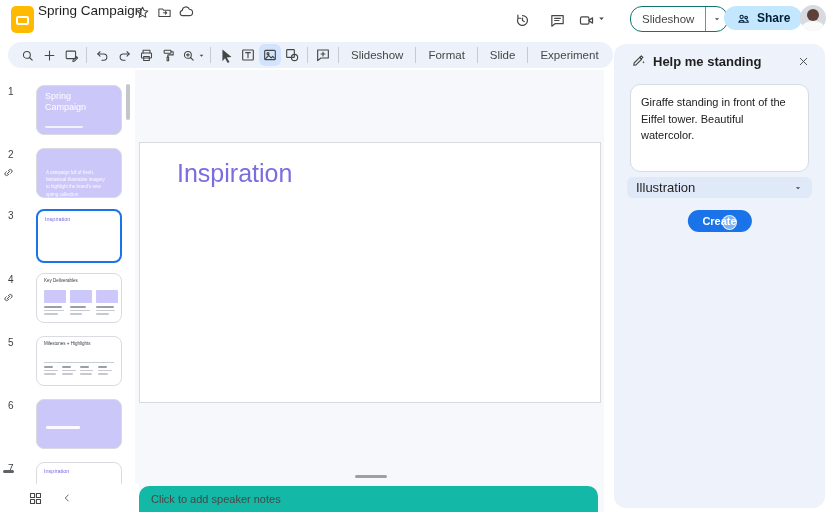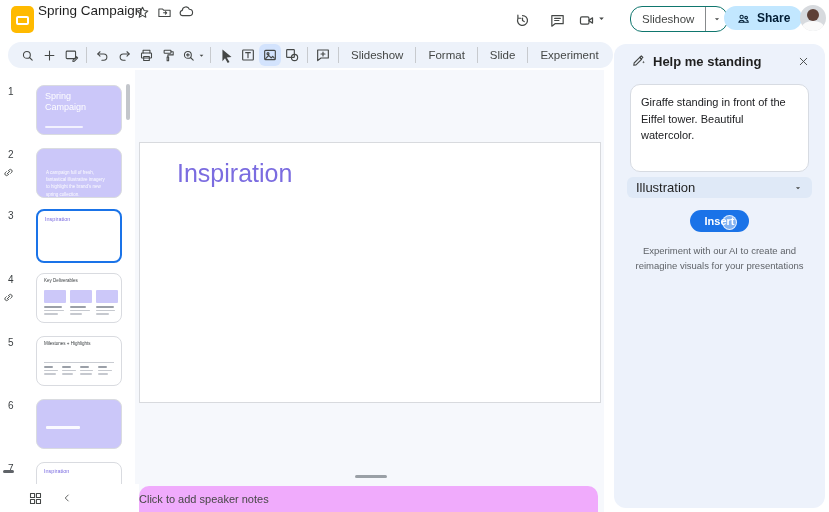--- a/index.html
+++ b/index.html
@@ -214,21 +214,21 @@
       </div>
   </div>
 
   <div class="abs" style="left:135px;top:70px;width:469px;height:442px;background:#f6f8fc;"></div>
 
   <div class="abs" style="left:139px;top:142px;width:462px;height:261px;background:#fff;border:1px solid #d8dade;box-sizing:border-box;">
     <div style="position:absolute;left:37px;top:16px;font-size:25px;color:#7b6ce0;cursor:text;">Inspiration</div>
   </div>
   <div class="abs" style="left:355px;top:475px;width:32px;height:3px;background:#9aa0a6;border-radius:2px;"></div>
 
-  <div class="abs flex" style="left:139px;top:486px;width:459px;height:26px;background:#f0abfc;border-radius:10px 10px 0 0;box-sizing:border-box;cursor:text;">
+  <div class="abs flex" style="left:139px;top:486px;width:459px;height:26px;background:#14b8a6;border-radius:10px 10px 0 0;padding-left:12px;box-sizing:border-box;cursor:text;">
     <span style="font-size:11px;color:#474747;">Click to add speaker notes</span>
   </div>
 
   <div class="abs" style="left:0;top:70px;width:135px;height:442px;background:#fff;">
 
     <span class="snum" style="top:16px;">1</span>
     <div class="thumb purple" style="top:15px;">
       <div style="position:absolute;left:8px;top:5px;width:64px;font-size:9px;line-height:1.2;color:rgba(255,255,255,.97);">Spring Campaign</div>
       <div style="position:absolute;left:8px;bottom:6px;width:38px;height:2px;background:rgba(255,255,255,.75);border-radius:1px;"></div>
     </div>
@@ -359,19 +359,18 @@
 
     <textarea class="prompt-box" spellcheck="false" style="">Giraffe standing in front of the Eiffel tower. Beautiful watercolor.</textarea>
 
     <div class="style-dd">
       <span style="font-size:13px;color:#1f1f1f;">Illustration</span>
       <svg class="st" width="10" height="10" viewBox="0 0 24 24">
           <path class="fl" d="M7 10l5 5 5-5z"></path>
         </svg>
     </div>
 
-    <button class="create-btn">Insert</button>
+    <button class="create-btn">Create</button>
     <div class="cursor-ring"></div>
 
-    <div class="abs" style="left:18px;top:200px;width:175px;font-size:9.5px;line-height:1.55;color:#5f6368;text-align:center;">Experiment with our AI to create and reimagine visuals for your presentations</div>
   </div>
 
 </div>
 
 </body></html>

